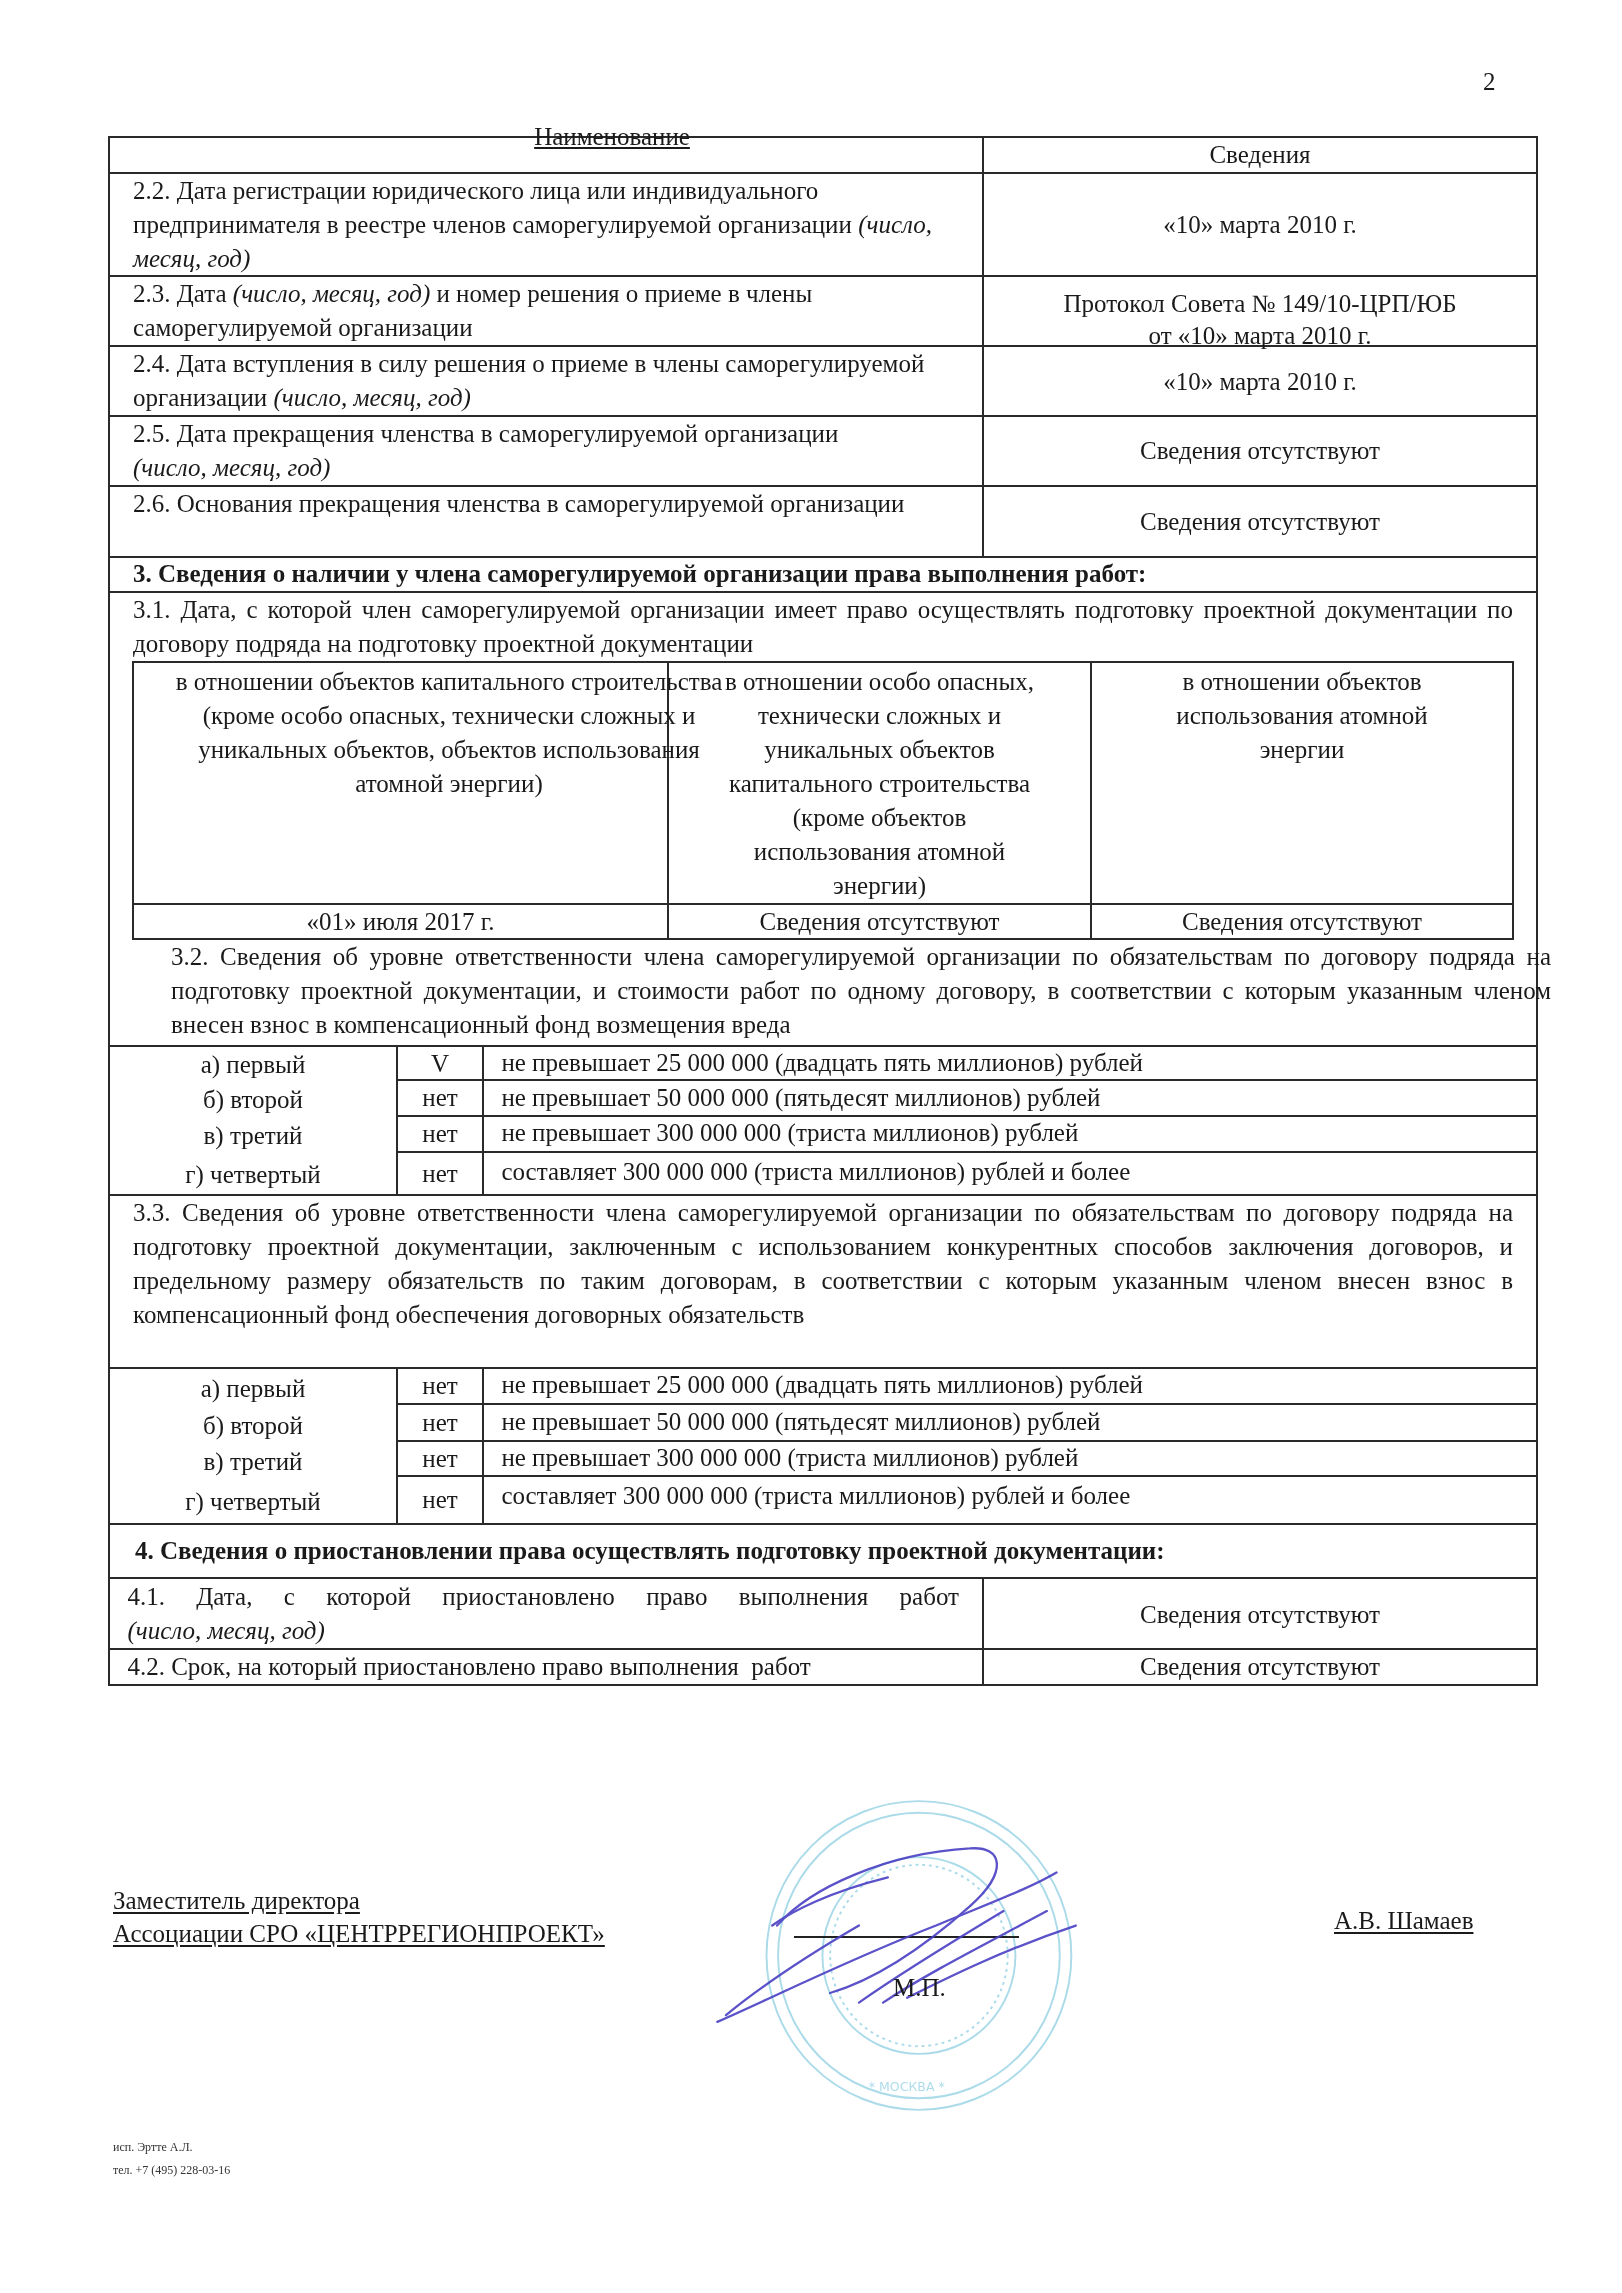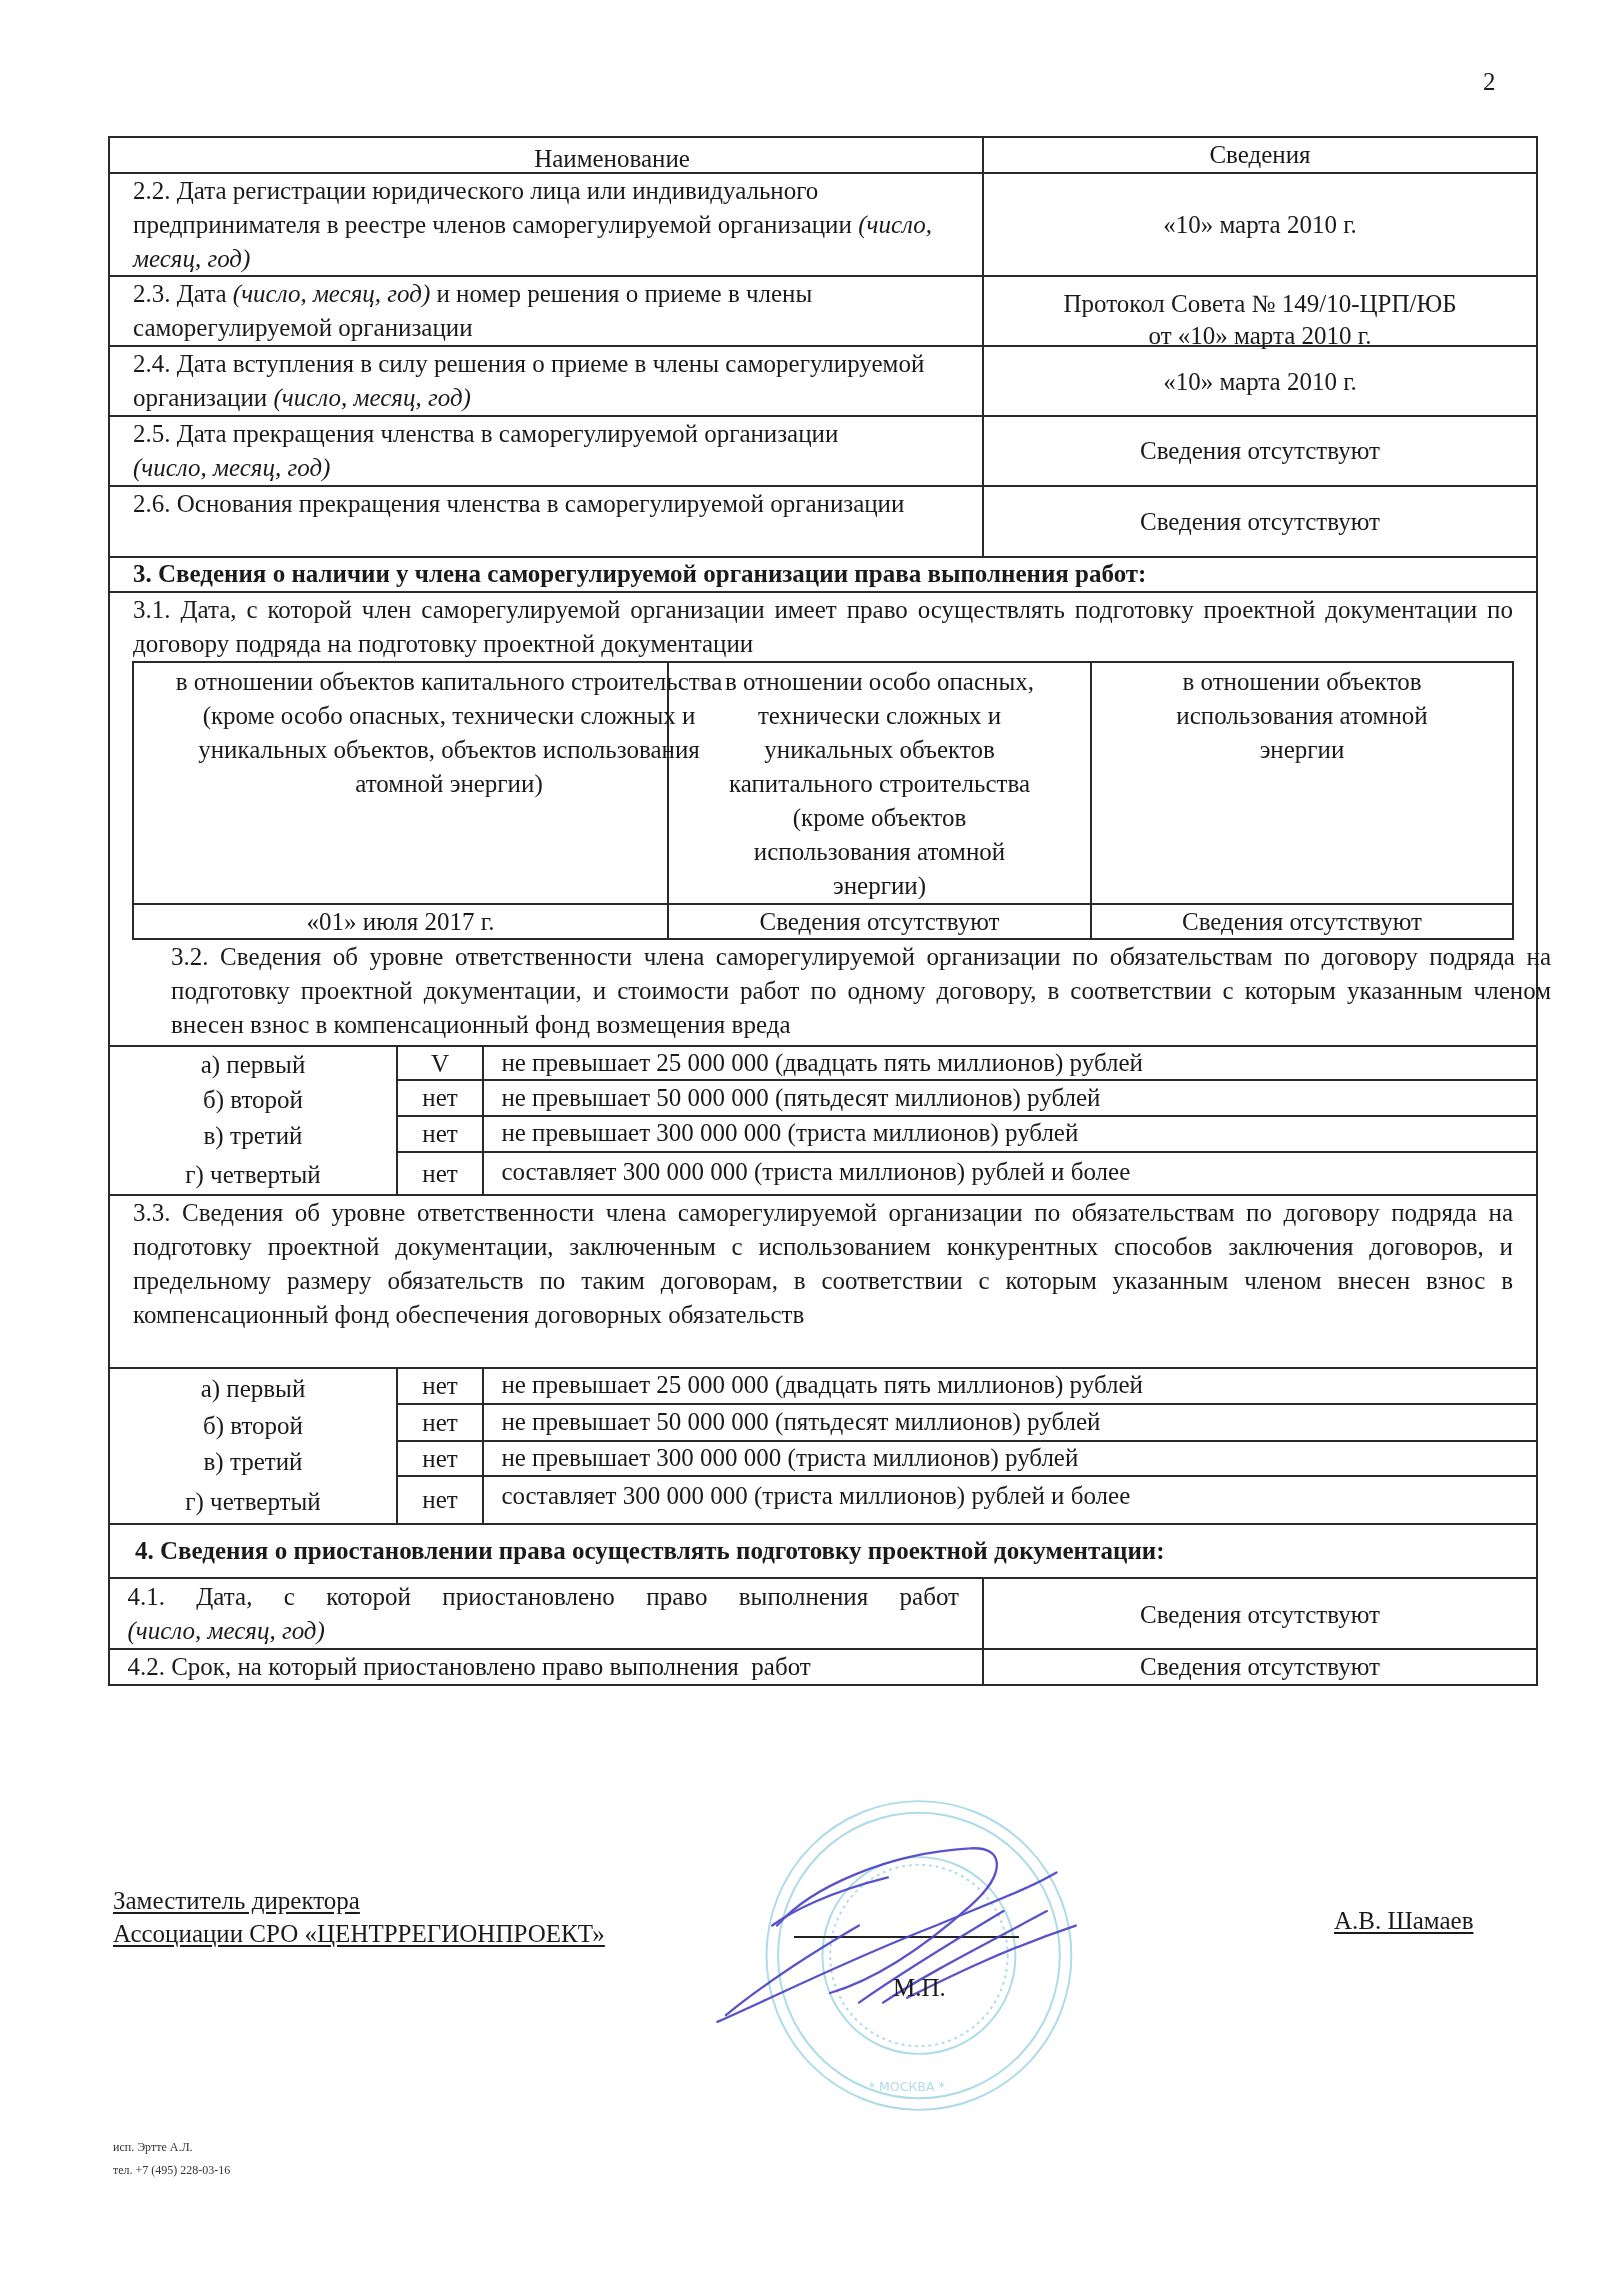--- a/index.html
+++ b/index.html
@@ -62,21 +62,21 @@
   <div class="hl" style="left:396px;width:1142px;top:1115px;"></div>
   <div class="hl" style="left:396px;width:1142px;top:1151px;"></div>
 
   <div class="vl" style="left:396px;top:1367px;height:156px;"></div>
   <div class="vl" style="left:482px;top:1367px;height:156px;"></div>
   <div class="hl" style="left:396px;width:1142px;top:1403px;"></div>
   <div class="hl" style="left:396px;width:1142px;top:1440px;"></div>
   <div class="hl" style="left:396px;width:1142px;top:1475px;"></div>
 </div>
 
-<div class="cell c" style="left:110px;top:142px;width:1004px;height:34px;">Наименование</div>
+<div class="cell c" style="left:110px;top:120px;width:1004px;height:34px;text-decoration:underline;">Наименование</div>
 <div class="cell c" style="left:984px;top:138px;width:552px;height:34px;">Сведения</div>
 
 <div class="cell l" style="left:110px;top:174px;width:872px;">
   <span>2.2. Дата регистрации юридического лица или индивидуального предпринимателя в реестре членов саморегулируемой организации</span>
   <i>(число, месяц, год)</i>
 </div>
 <div class="cell c" style="left:984px;top:174px;width:552px;height:101px;">«10» марта 2010 г.</div>
 
 <div class="cell l" style="left:110px;top:277px;width:872px;">
   <span>2.3. Дата</span>

